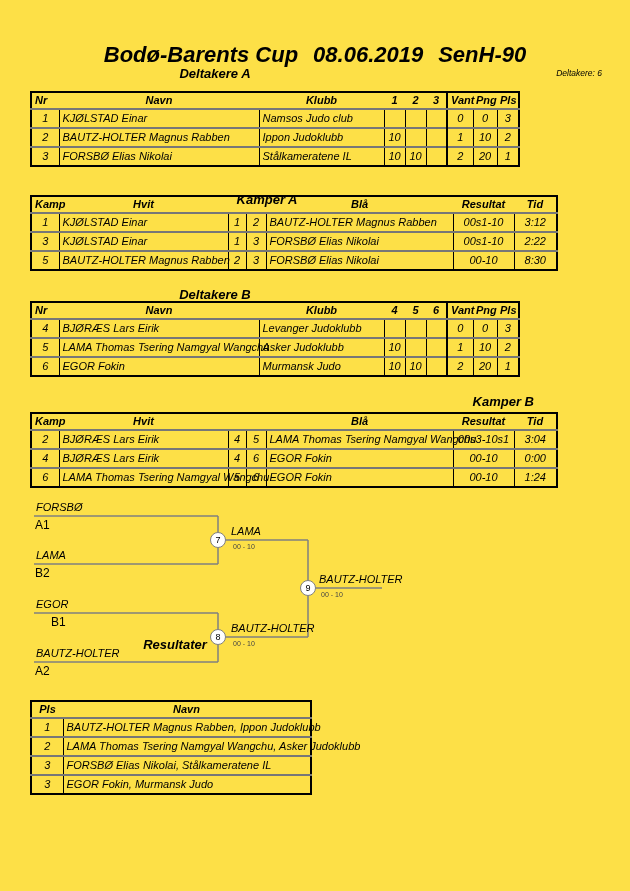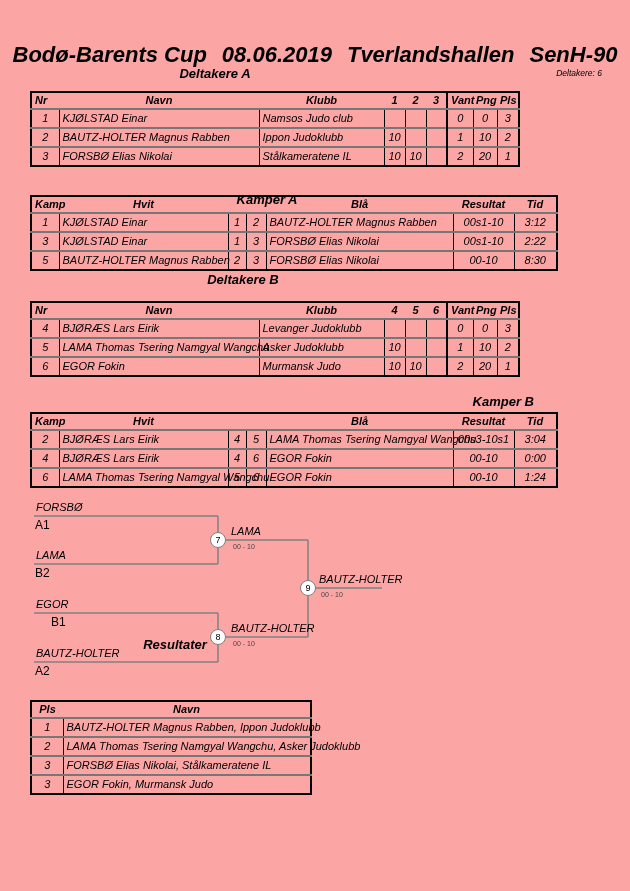--- a/index.html
+++ b/index.html
@@ -1,28 +1,28 @@
 <!DOCTYPE html>
 <html><head>
 <meta charset="utf-8">
 <style>
   html,body { margin:0; padding:0; background:#fff; }
-  .page { position:relative; width:630px; height:891px; background:#fca5a5;
+  .page { position:relative; width:630px; height:891px; background:#fde047;
           font-family:"Liberation Sans", sans-serif; font-style:italic; color:#000; overflow:hidden; }
 
   
   .title { position:absolute; top:42px; left:0; width:630px; display:flex; justify-content:center;
            gap:15px; font-size:22px; font-weight:bold; white-space:nowrap; }
   .note  { position:absolute; top:68px; right:28px; font-size:8.5px; }
 
   
   .sec-heading { position:absolute; font-size:13px; font-weight:bold; text-align:center; white-space:nowrap; }
   #h-pool-a    { top:66px;  left:0; width:430px; }
   #h-matches-a { top:176px; left:0; width:534px;margin-top:16px; }
-  #h-pool-b    { top:272px; left:0; width:430px;margin-left:28px; }
+  #h-pool-b    { top:287px; left:0; width:430px; }
   #h-matches-b { top:394px; left:0; width:534px;text-align:right; }
   #h-results   { top:637px; left:0; width:350px; }
 
   
   table { position:absolute; border-collapse:collapse; table-layout:fixed;
           font-size:11px; font-style:italic; border:2px solid #000; }
   th, td { padding:0 3px; white-space:nowrap; overflow:visible; vertical-align:middle; }
   thead th { height:15px; line-height:15px; font-weight:bold; border-bottom:2px solid #777; }
   tbody td { height:17px; line-height:17px; border-left:1px solid #000; border-right:1px solid #000;
              border-top:2px solid #777; }
@@ -48,21 +48,20 @@
              justify-content:center; }
 </style>
 </head>
 <body>
 
 <div class="page">
 
   <div class="title">
     <span>Bodø-Barents Cup</span>
     <span>08.06.2019</span>
-    <span>Tverlandshallen</span>
     <span>SenH-90</span>
   </div>
   <div class="note">Deltakere: 6</div>
 
   <div class="sec-heading" id="h-pool-a">Deltakere A</div>
   <div class="sec-heading" id="h-matches-a">Kamper A</div>
   <div class="sec-heading" id="h-pool-b">Deltakere B</div>
   <div class="sec-heading" id="h-matches-b">Kamper B</div>
   <div class="sec-heading" id="h-results">Resultater</div>
 

